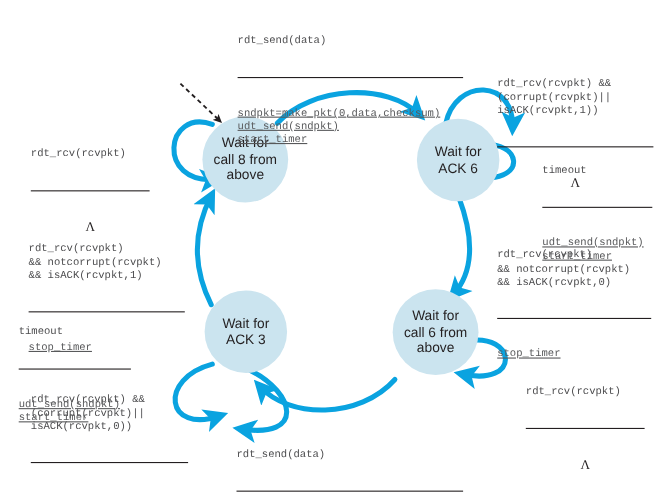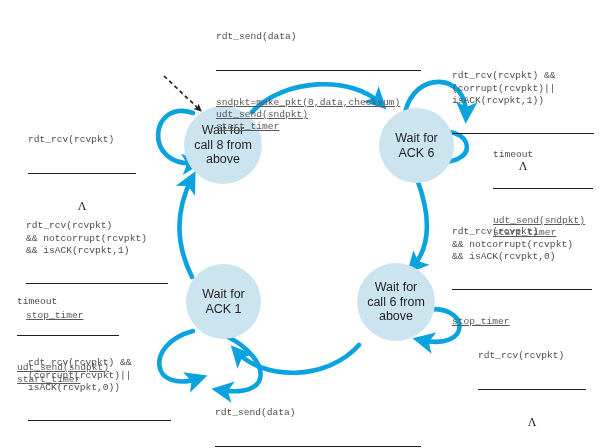--- a/index.html
+++ b/index.html
@@ -65,21 +65,21 @@
   <div class="state" style="left:379px;top:108px;width:75px;height:75px;">
     <div>
       <span>Wait for</span><br>
       <span>ACK 6</span>
     </div>
   </div>
 
   <div class="state" style="left:186px;top:264px;width:75px;height:75px;">
     <div>
       <span>Wait for</span><br>
-      <span>ACK 1</span>
+      <span>ACK 3</span>
     </div>
   </div>
 
   <div class="state" style="left:357px;top:263px;width:78px;height:78px;">
     <div>
       <span>Wait for</span><br>
       <span>call 6 from</span><br>
       <span>above</span>
     </div>
   </div>

